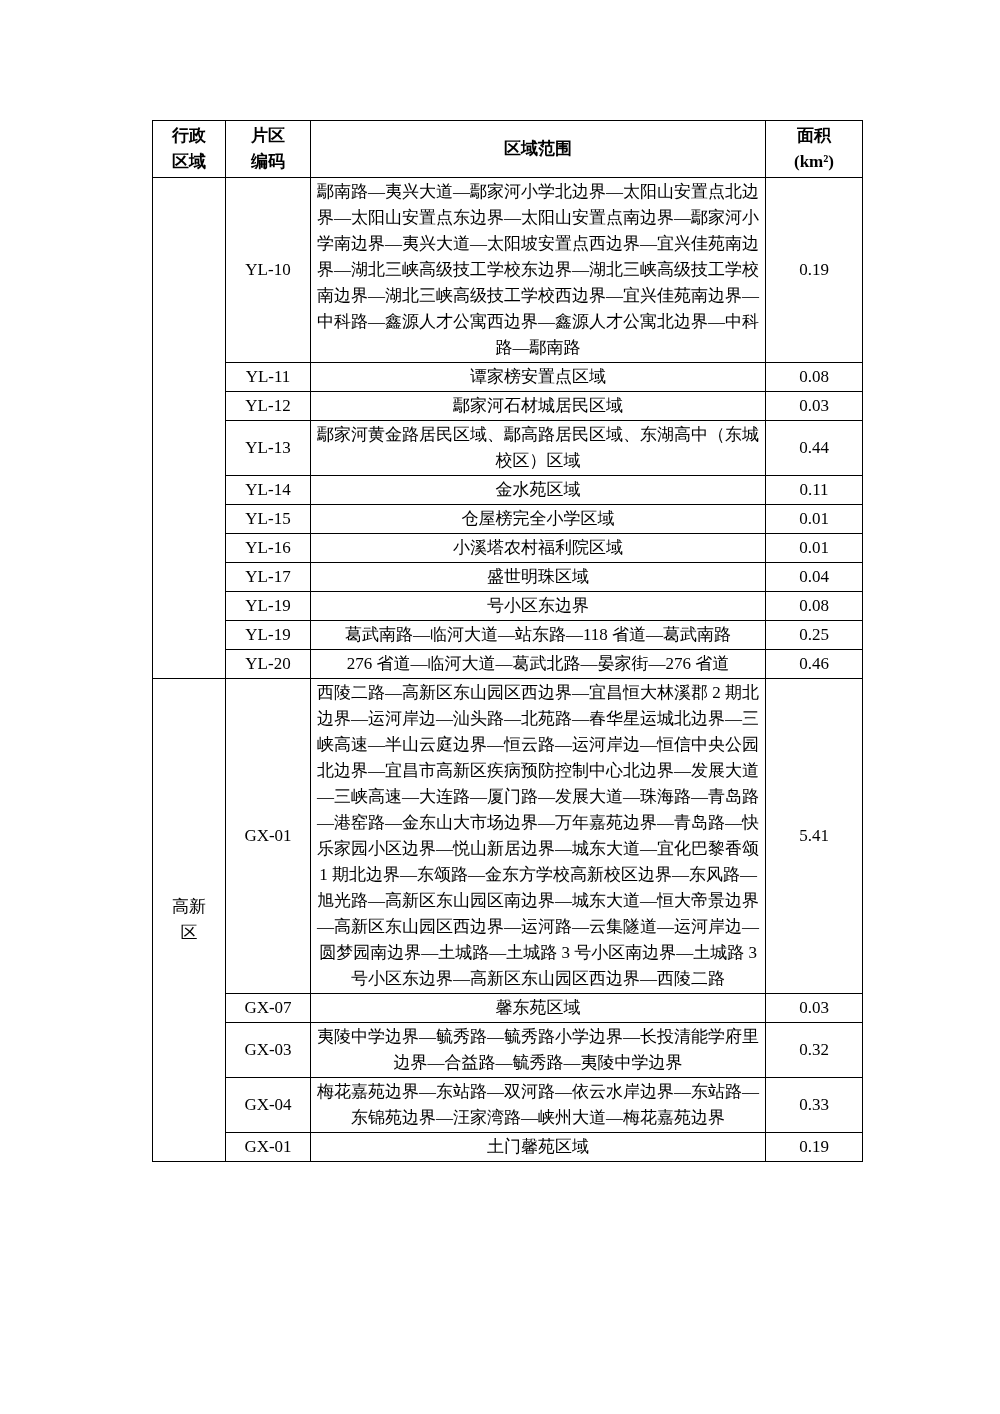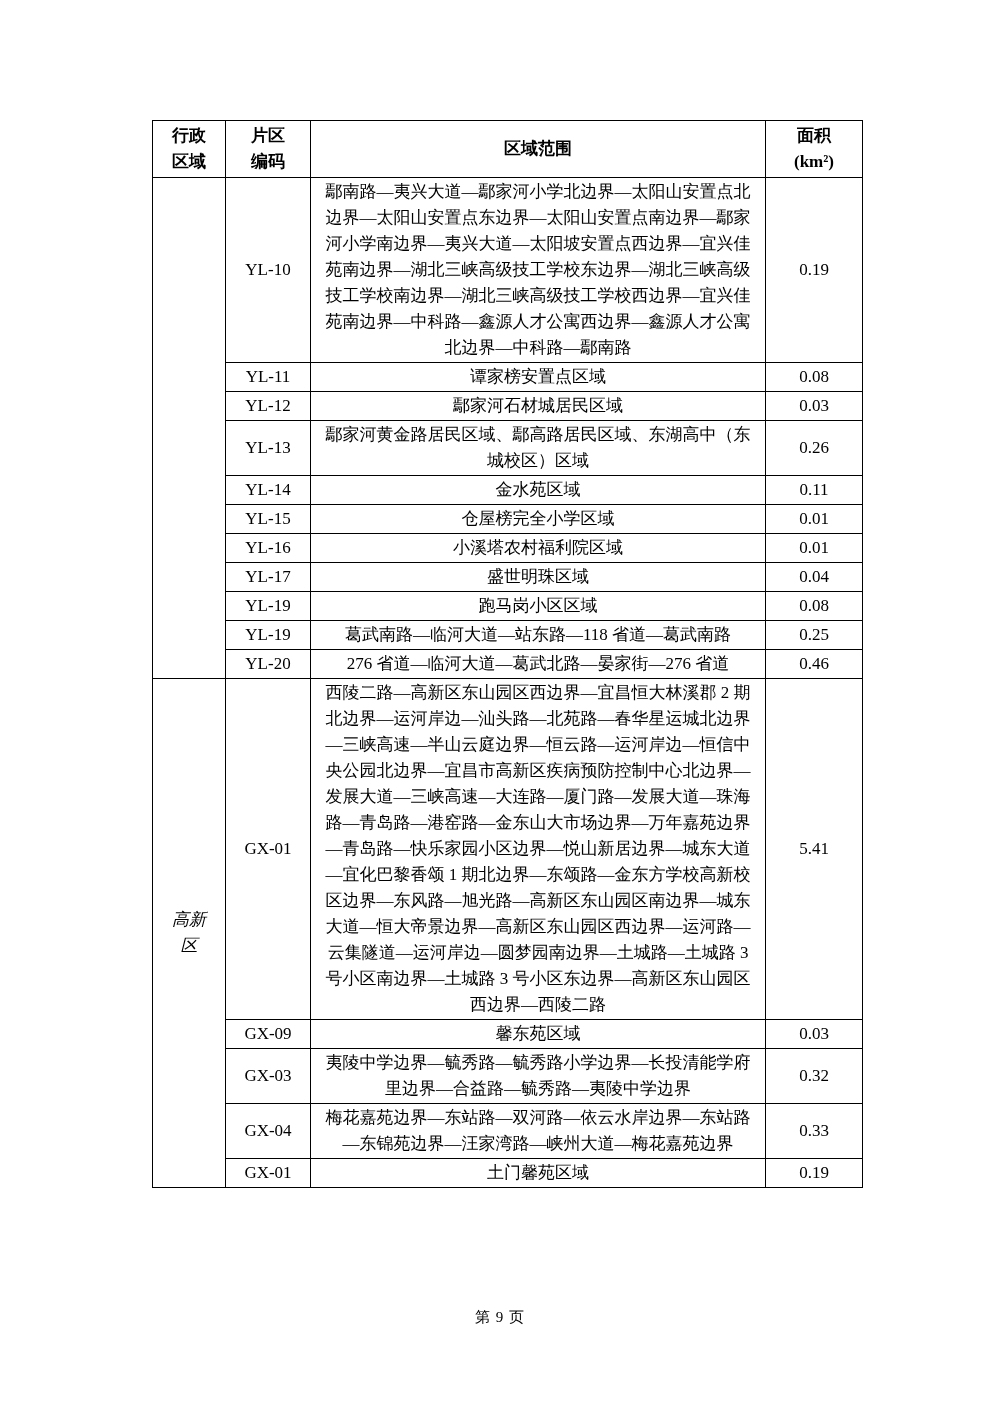--- a/index.html
+++ b/index.html
@@ -29,31 +29,30 @@
   col.c-region { width: 73px; }
   col.c-code   { width: 85px; }
   col.c-range  { width: 455px; }
   col.c-area   { width: 97px; }
   .zone-table th,
   .zone-table td {
     border: 1px solid #000000;
     text-align: center;
     vertical-align: middle;
     line-height: 26px;
-    padding: 1px 14px;
+    padding: 1px 5px;
     overflow-wrap: break-word;
   }
   .zone-table th {
     font-weight: bold;
     white-space: pre-line;
     padding: 2px 4px;
   }
   td.cell-region {
     white-space: pre-line;
-    font-style: italic;
   }
   td.cell-range {
     text-align: center;
   }
   .footer {
     position: absolute;
     top: 1308px;
     left: 0;
     width: 1000px;
     text-align: center;
@@ -97,21 +96,21 @@
         <td>0.08</td>
       </tr>
       <tr>
         <td>YL-12</td>
         <td class="cell-range">鄢家河石材城居民区域</td>
         <td>0.03</td>
       </tr>
       <tr>
         <td>YL-13</td>
         <td class="cell-range">鄢家河黄金路居民区域、鄢高路居民区域、东湖高中（东城校区）区域</td>
-        <td>0.26</td>
+        <td>0.44</td>
       </tr>
       <tr>
         <td>YL-14</td>
         <td class="cell-range">金水苑区域</td>
         <td>0.11</td>
       </tr>
       <tr>
         <td>YL-15</td>
         <td class="cell-range">仓屋榜完全小学区域</td>
         <td>0.01</td>
@@ -121,21 +120,21 @@
         <td class="cell-range">小溪塔农村福利院区域</td>
         <td>0.01</td>
       </tr>
       <tr>
         <td>YL-17</td>
         <td class="cell-range">盛世明珠区域</td>
         <td>0.04</td>
       </tr>
       <tr>
         <td>YL-19</td>
-        <td class="cell-range">跑马岗小区区域</td>
+        <td class="cell-range">号小区东边界</td>
         <td>0.08</td>
       </tr>
       <tr>
         <td>YL-19</td>
         <td class="cell-range">葛武南路—临河大道—站东路—118 省道—葛武南路</td>
         <td>0.25</td>
       </tr>
       <tr>
         <td>YL-20</td>
         <td class="cell-range">276 省道—临河大道—葛武北路—晏家街—276 省道</td>
@@ -143,21 +142,21 @@
       </tr>
 
       <tr>
         <td class="cell-region" rowspan="5">高新
 区</td>
         <td>GX-01</td>
         <td class="cell-range">西陵二路—高新区东山园区西边界—宜昌恒大林溪郡 2 期北边界—运河岸边—汕头路—北苑路—春华星运城北边界—三峡高速—半山云庭边界—恒云路—运河岸边—恒信中央公园北边界—宜昌市高新区疾病预防控制中心北边界—发展大道—三峡高速—大连路—厦门路—发展大道—珠海路—青岛路—港窑路—金东山大市场边界—万年嘉苑边界—青岛路—快乐家园小区边界—悦山新居边界—城东大道—宜化巴黎香颂 1 期北边界—东颂路—金东方学校高新校区边界—东风路—旭光路—高新区东山园区南边界—城东大道—恒大帝景边界—高新区东山园区西边界—运河路—云集隧道—运河岸边—圆梦园南边界—土城路—土城路 3 号小区南边界—土城路 3 号小区东边界—高新区东山园区西边界—西陵二路</td>
         <td>5.41</td>
       </tr>
       <tr>
-        <td>GX-09</td>
+        <td>GX-07</td>
         <td class="cell-range">馨东苑区域</td>
         <td>0.03</td>
       </tr>
       <tr>
         <td>GX-03</td>
         <td class="cell-range">夷陵中学边界—毓秀路—毓秀路小学边界—长投清能学府里边界—合益路—毓秀路—夷陵中学边界</td>
         <td>0.32</td>
       </tr>
       <tr>
         <td>GX-04</td>
@@ -165,15 +164,14 @@
         <td>0.33</td>
       </tr>
       <tr>
         <td>GX-01</td>
         <td class="cell-range">土门馨苑区域</td>
         <td>0.19</td>
       </tr>
     </tbody>
   </table>
 
-  <div class="footer">第 9 页</div>
 
 </div>
 
 </body></html>

